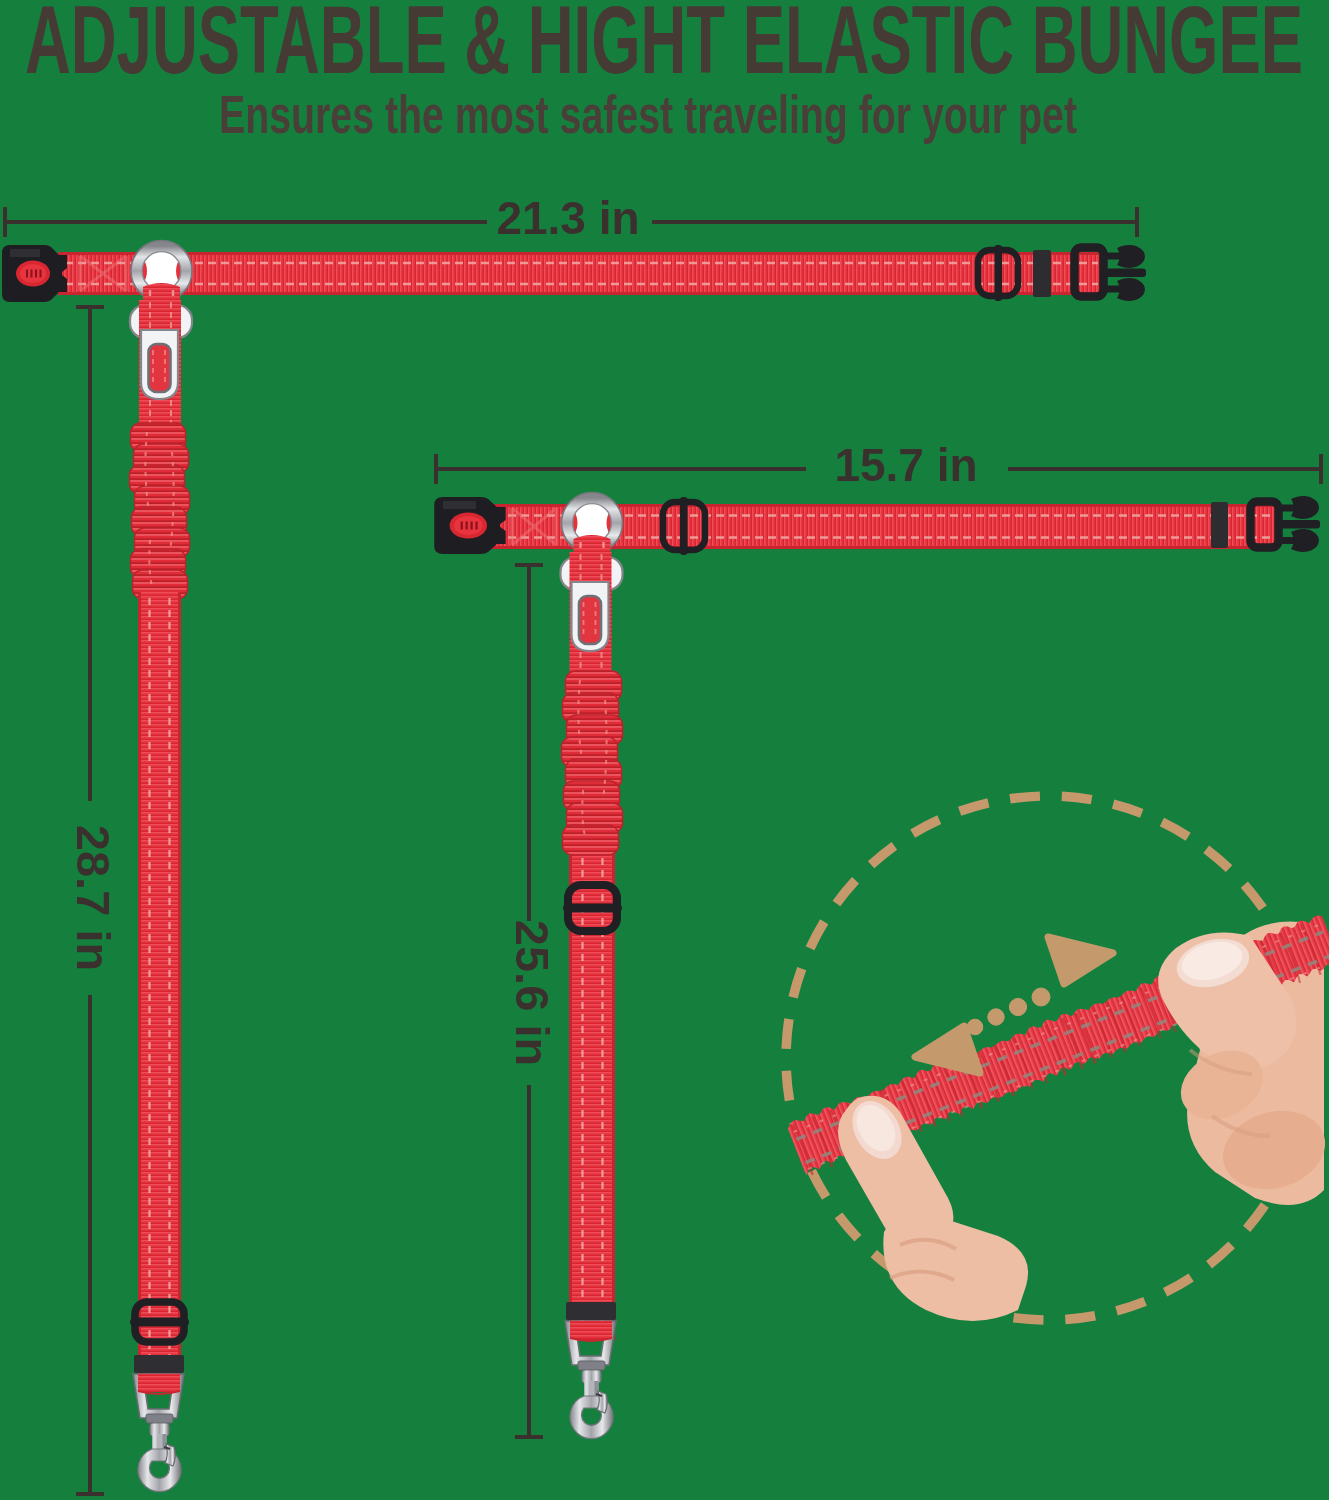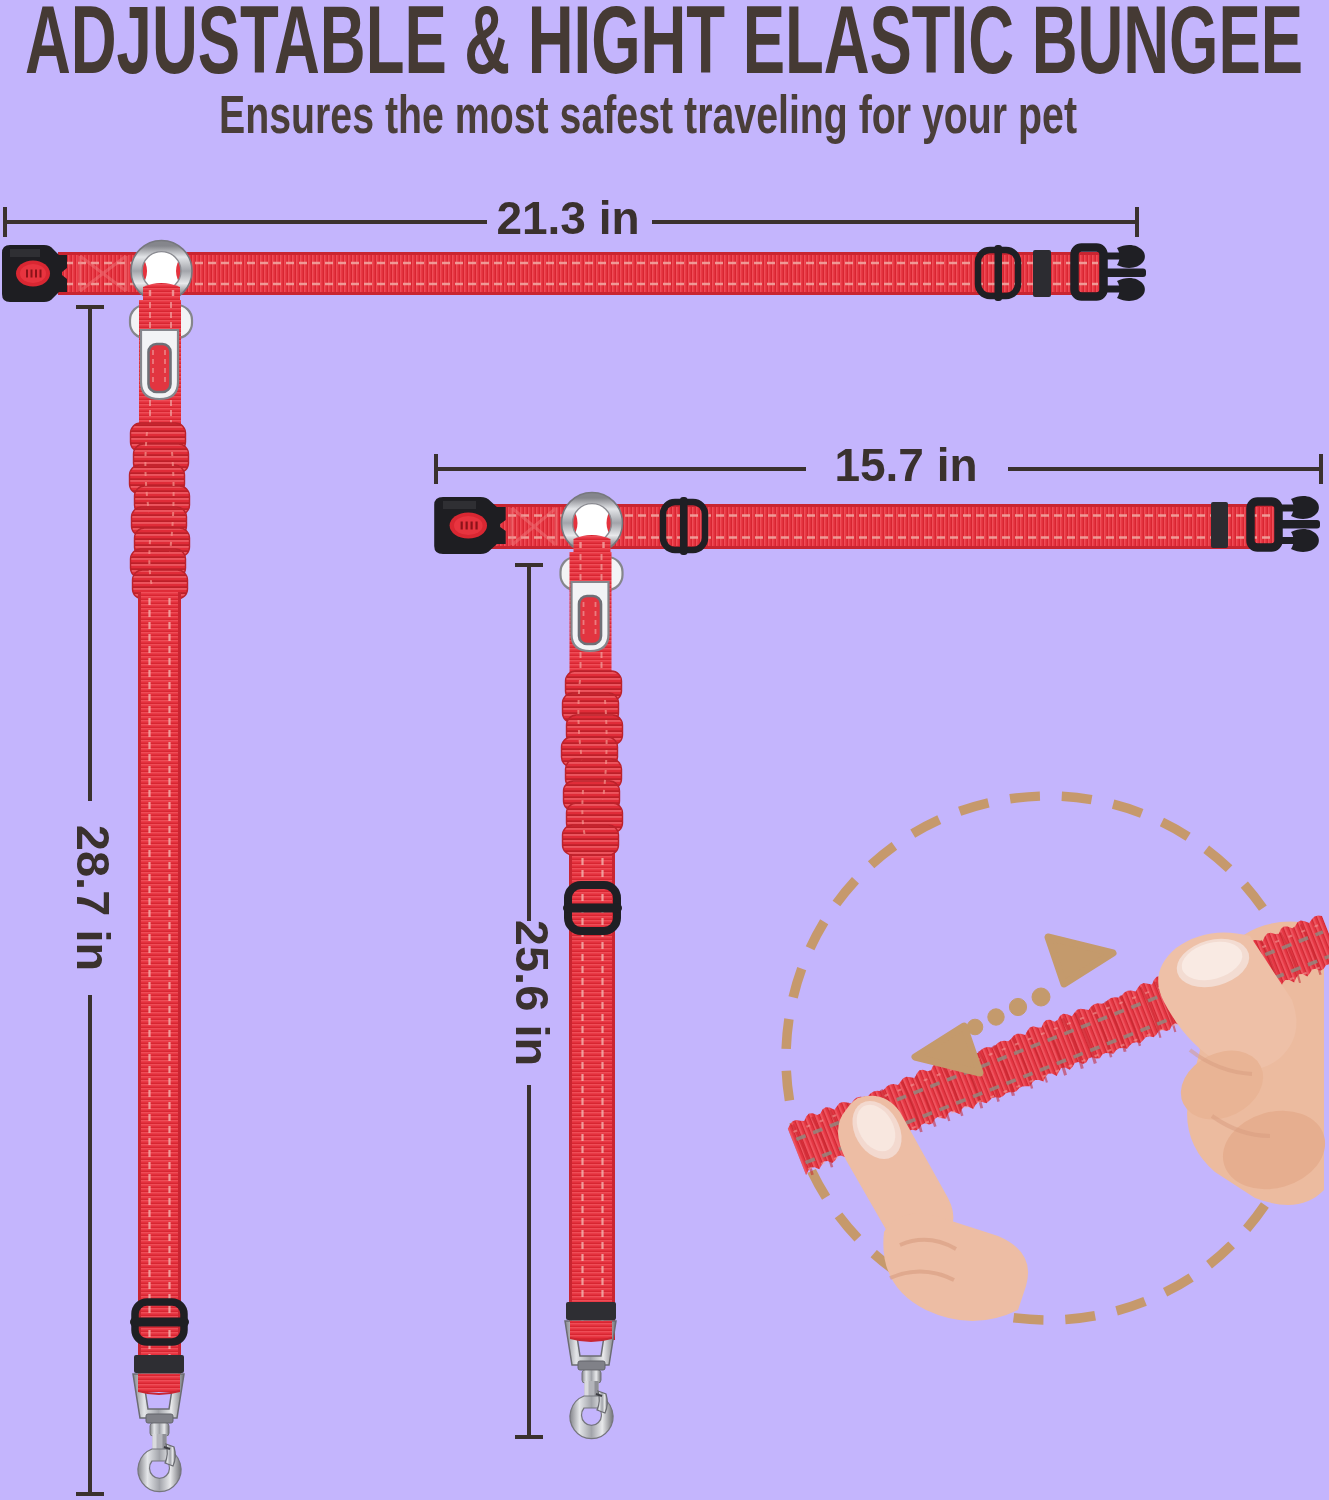--- a/index.html
+++ b/index.html
@@ -1,16 +1,16 @@
 <!DOCTYPE html>
 <html><head>
 <meta charset="utf-8">
 <style>
   html,body{margin:0;padding:0;background:#fff;}
-  #page{position:relative;width:1329px;height:1500px;background:#c4b5fd;overflow:hidden;
+  #page{position:relative;width:1329px;height:1500px;background:#15803d;overflow:hidden;
         font-family:"Liberation Sans", sans-serif;}
   svg{position:absolute;left:0;top:0;}
 </style>
 </head>
 <body>
 <div id="page">
 <svg width="1329" height="1500" viewBox="0 0 1329 1500">
 <defs>
   <linearGradient id="metalV" x1="0" y1="0" x2="0" y2="1">
     <stop offset="0" stop-color="#85868c"></stop>

